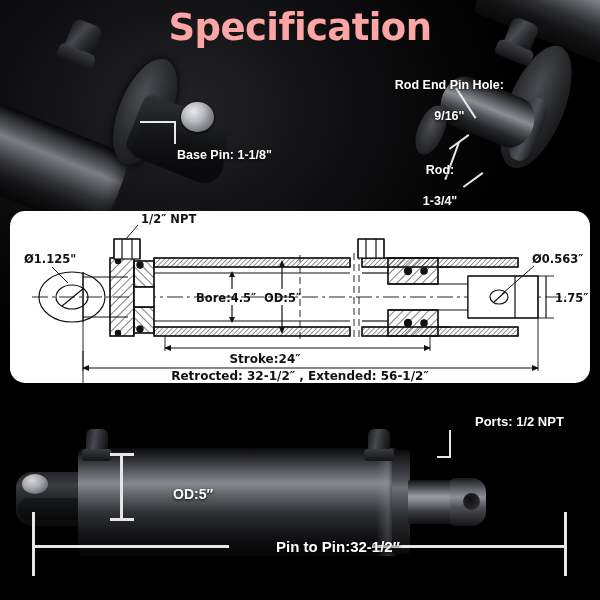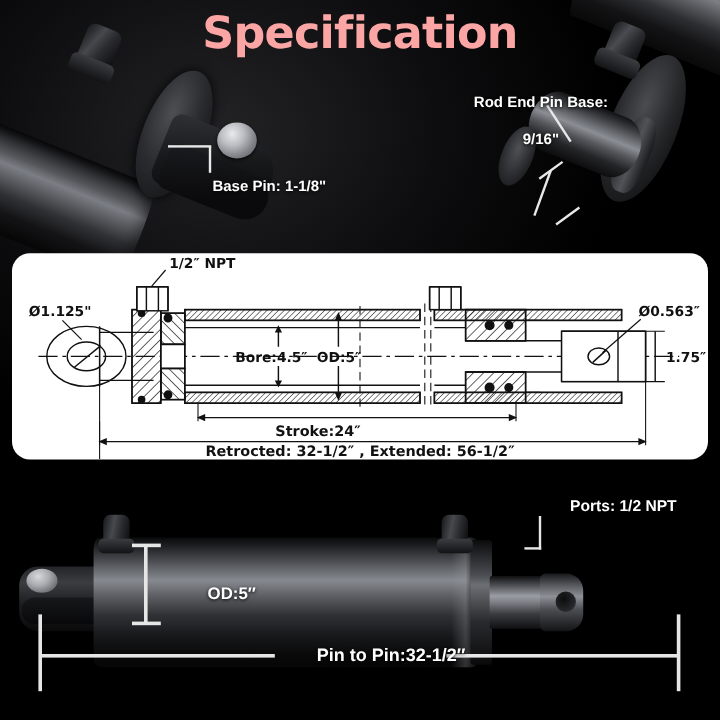--- a/index.html
+++ b/index.html
@@ -226,21 +226,21 @@
   }
   #b-port1{ left:86px; top:43px; }
   #b-port2{ left:368px; top:43px; }
 
   .blabel{
     position:absolute; color:#fff; font-weight:bold; font-size:13.5px;
     text-shadow:0 1px 3px #000; white-space:nowrap;padding-left:32px;
   }
   #lbl-ports{ left:443px; top:28px; font-size:13px; }
   #lbl-od5{ left:141px; top:100px; font-size:14px; }
-  #lbl-pin2pin{ left:232px; top:152px; font-size:15px;text-align:right; }
+  #lbl-pin2pin{ left:244px; top:152px; font-size:15px;text-align:right; }
 
   .wline{ position:absolute; background:#e6e6e6; }
   #ports-leader{ left:449px; top:44px; width:2px; height:28px; }
   #ports-leader2{ left:437px; top:70px; width:14px; height:2px; }
 
   #od-v{ left:120px; top:68px; width:2.5px; height:66px; }
   #od-t{ left:110px; top:67px; width:24px; height:2.5px; }
   #od-b{ left:110px; top:132px; width:24px; height:2.5px; }
 
   #p2p-l{ left:32px; top:126px; width:2.5px; height:64px; }
@@ -279,24 +279,28 @@
     <div class="leader" id="leader-basepin-h"></div>
     <div class="leader" id="leader-basepin-v"></div>
     <div class="leader" id="leader-rodhole"></div>
     <div class="leader" id="dim-rod-line"></div>
     <div class="leader" id="dim-rod-t"></div>
     <div class="leader" id="dim-rod-b"></div>
 
     <div class="plabel" id="lbl-basepin">Base Pin: 1-1/8"</div>
 
     <div class="plabel" id="lbl-rodhole">
-      <span>Rod End Pin Base:</span><br>
+      <span>Rod End Pin Hole:</span><br>
       <span>9/16"</span>
     </div>
 
+    <div class="plabel" id="lbl-rod">
+      <span>Rod:</span><br>
+      <span>1-3/4"</span>
+    </div>
   </div>
 
   <div id="panel">
     <svg id="svg-draw" width="580" height="172" viewBox="0 0 580 172">
       <defs>
         <pattern id="hatchA" width="6" height="6" patternTransform="rotate(45)" patternUnits="userSpaceOnUse">
           <line x1="0" y1="0" x2="0" y2="6" stroke="#111" stroke-width="1.1"></line>
         </pattern>
         <pattern id="hatchB" width="6" height="6" patternTransform="rotate(-45)" patternUnits="userSpaceOnUse">
           <line x1="0" y1="0" x2="0" y2="6" stroke="#111" stroke-width="1.1"></line>

